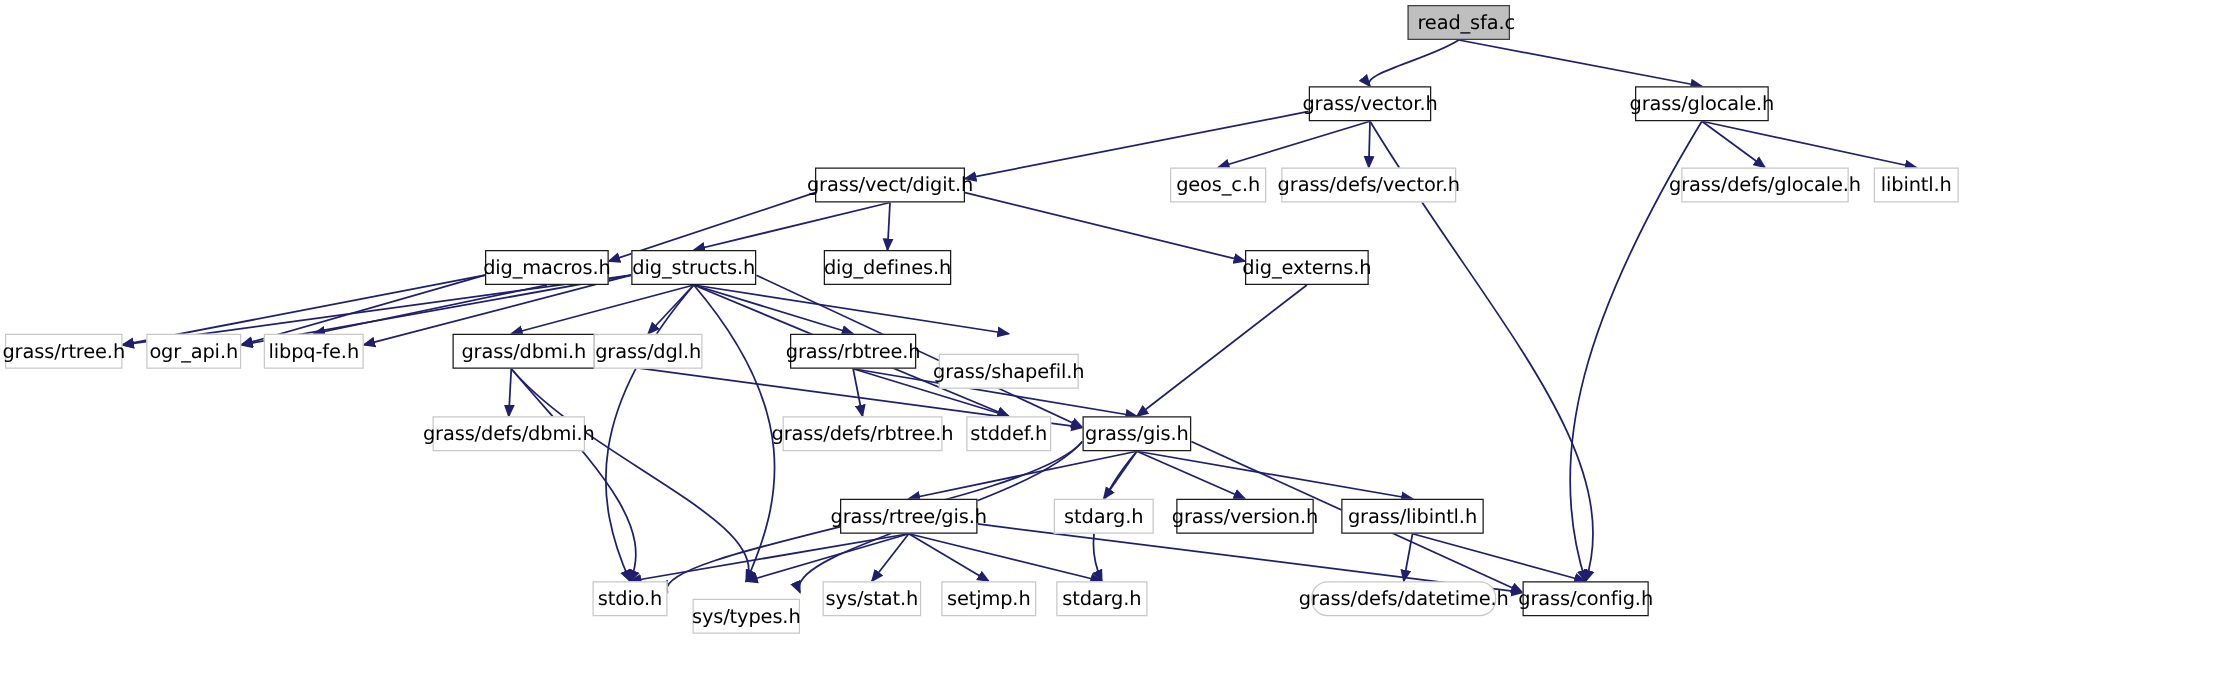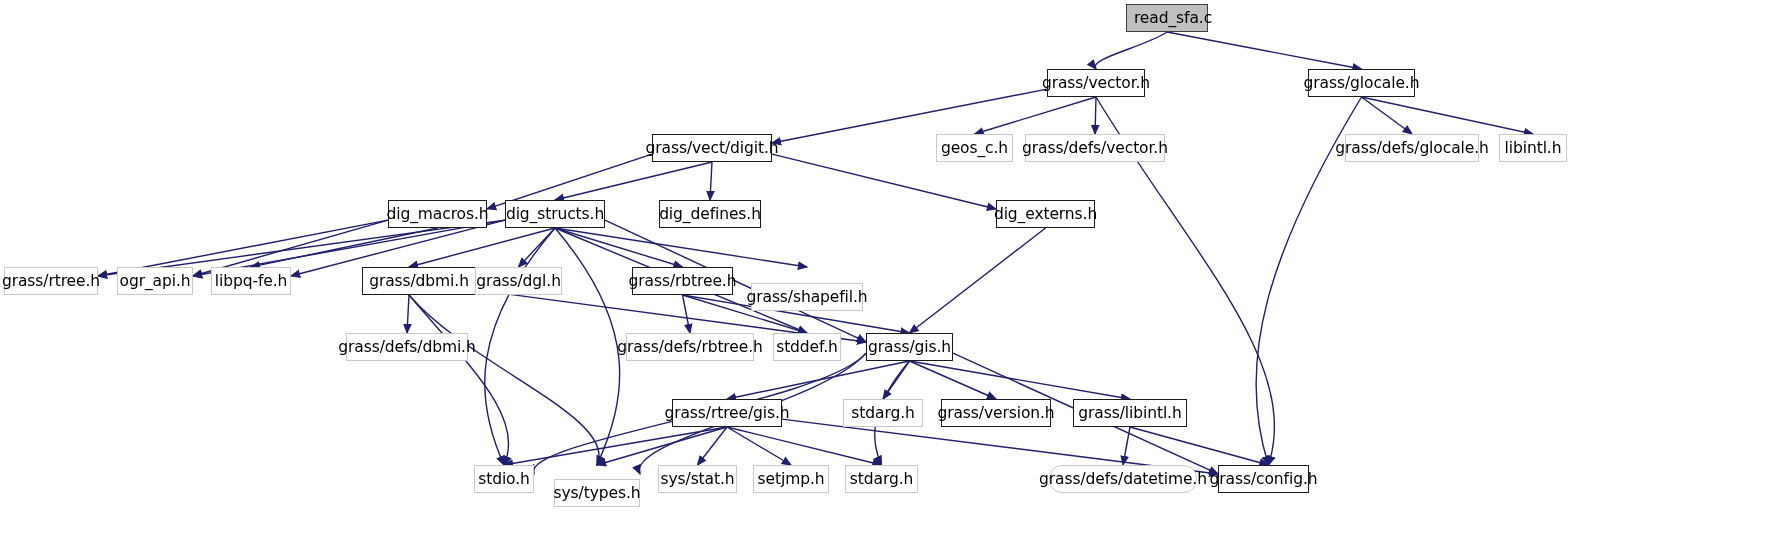--- a/index.html
+++ b/index.html
@@ -170,17 +170,17 @@
       </div>
       <div class="node light" style="left: 753px; top: 465px; width: 76px;">
         <span>setjmp.h</span>
       </div>
       <div class="node light" style="left: 845px; top: 465px; width: 73px;">
         <span>stdarg.h</span>
       </div>
       <div class="node light" style="left: 1049px; top: 465px; width: 148px; border-radius: 13px;">
         <span>grass/defs/datetime.h</span>
       </div>
-      <div class="node solid" style="left: 1218px; top: 465px; width: 91px;">
+      <div class="node solid" style="left: 1218px; top: 465px; width: 101px;">
         <span>grass/config.h</span>
       </div>
     </div>
 </div>
 
 </body></html>

